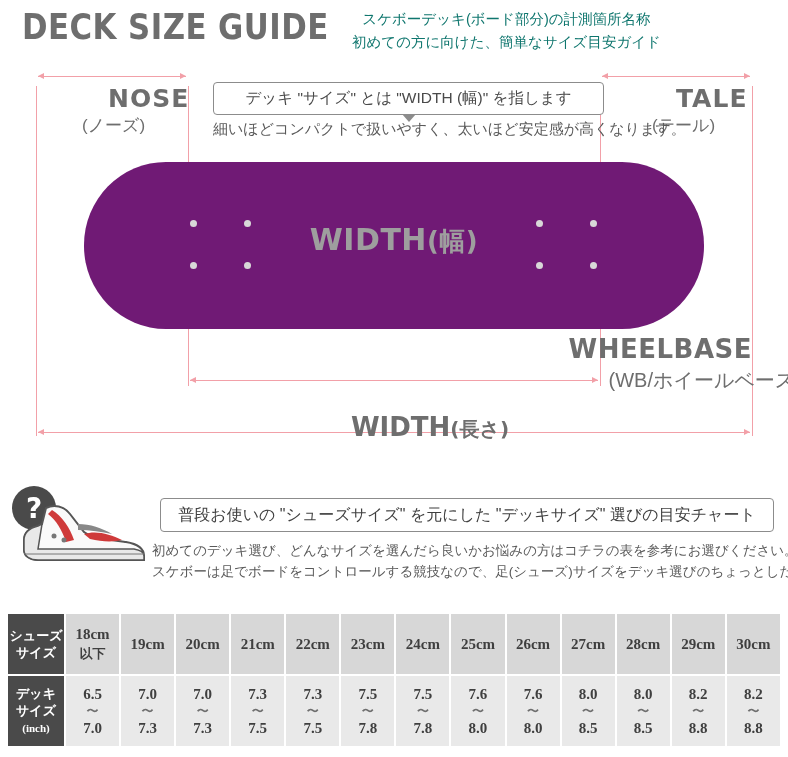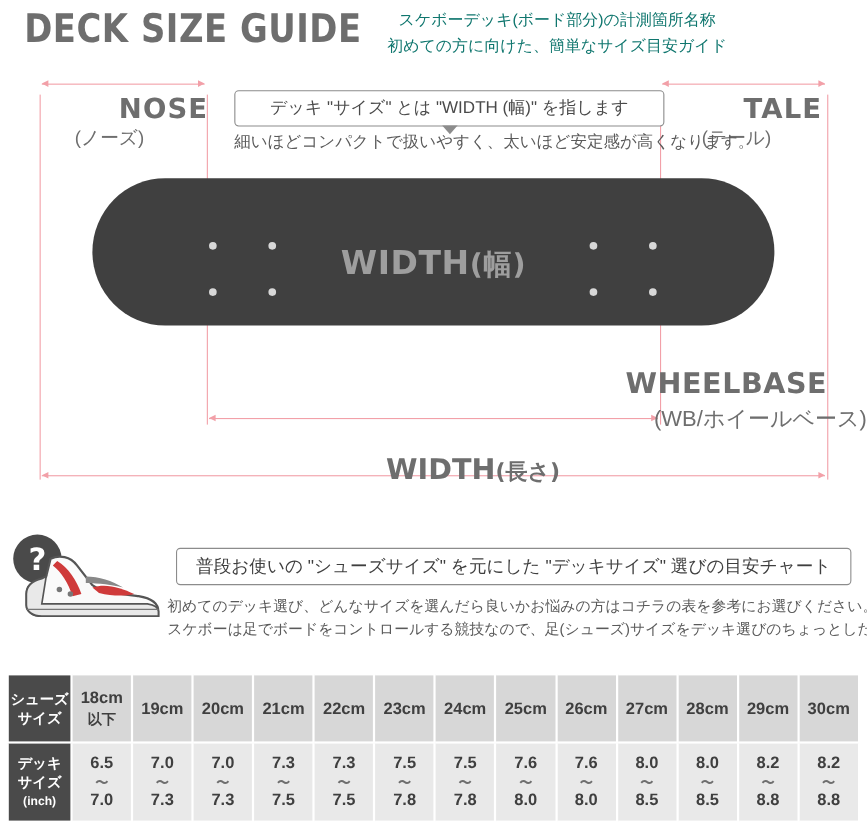--- a/index.html
+++ b/index.html
@@ -78,20 +78,21 @@
     font-weight: 900;
     color: #6e6e6e;
     white-space: nowrap;
     margin-left: 36px;
   }
   .lbl-sub {
     position: absolute;
     font-size: 17px;
     color: #6e6e6e;
     white-space: nowrap;
+    margin-left: 14px;
   }
 
   .nose-label { left: 72px; top: 22px; font-size: 25px; letter-spacing: 1px; }
   .nose-sub   { left: 68px; top: 52px; }
   .tale-label { left: 640px; top: 22px; font-size: 25px; letter-spacing: 1px; }
   .tale-sub   { left: 638px; top: 52px; }
 
   
   .callout {
     position: absolute;
@@ -124,22 +125,22 @@
     text-align: center;
     font-size: 15px;
     color: #5a5a5a;
     white-space: nowrap;
   }
 
   
   .deck {
     position: absolute;
     left: 84px; top: 100px;
-    width: 620px; height: 134px;
-    background: #404040;
+    width: 620px; height: 167px;
+    background: #701a75;
     border-radius: 82px / 83px;
   }
   .bolt {
     position: absolute;
     width: 7px; height: 7px;
     border-radius: 50%;
     background: #d8d8d8;
   }
   .width-text {
     position: absolute;
@@ -212,21 +213,21 @@
     position: absolute;
     left: 6px; top: 612px;
     width: 776px;
     border-collapse: collapse;
     table-layout: fixed;
   }
   table.sizes th, table.sizes td {
     border: 2px solid #ffffff;
     text-align: center;
     vertical-align: middle;
-    font-family: Liberation Sans, sans-serif;
+    font-family: Liberation Serif, serif;
     margin-left: 34px;
   }
   .rowhead {
     background: #4a4a4a;
     color: #ffffff;
     font-size: 13px;
     font-weight: bold;
     line-height: 17px;
     width: 56px;
     padding: 4px 0;

